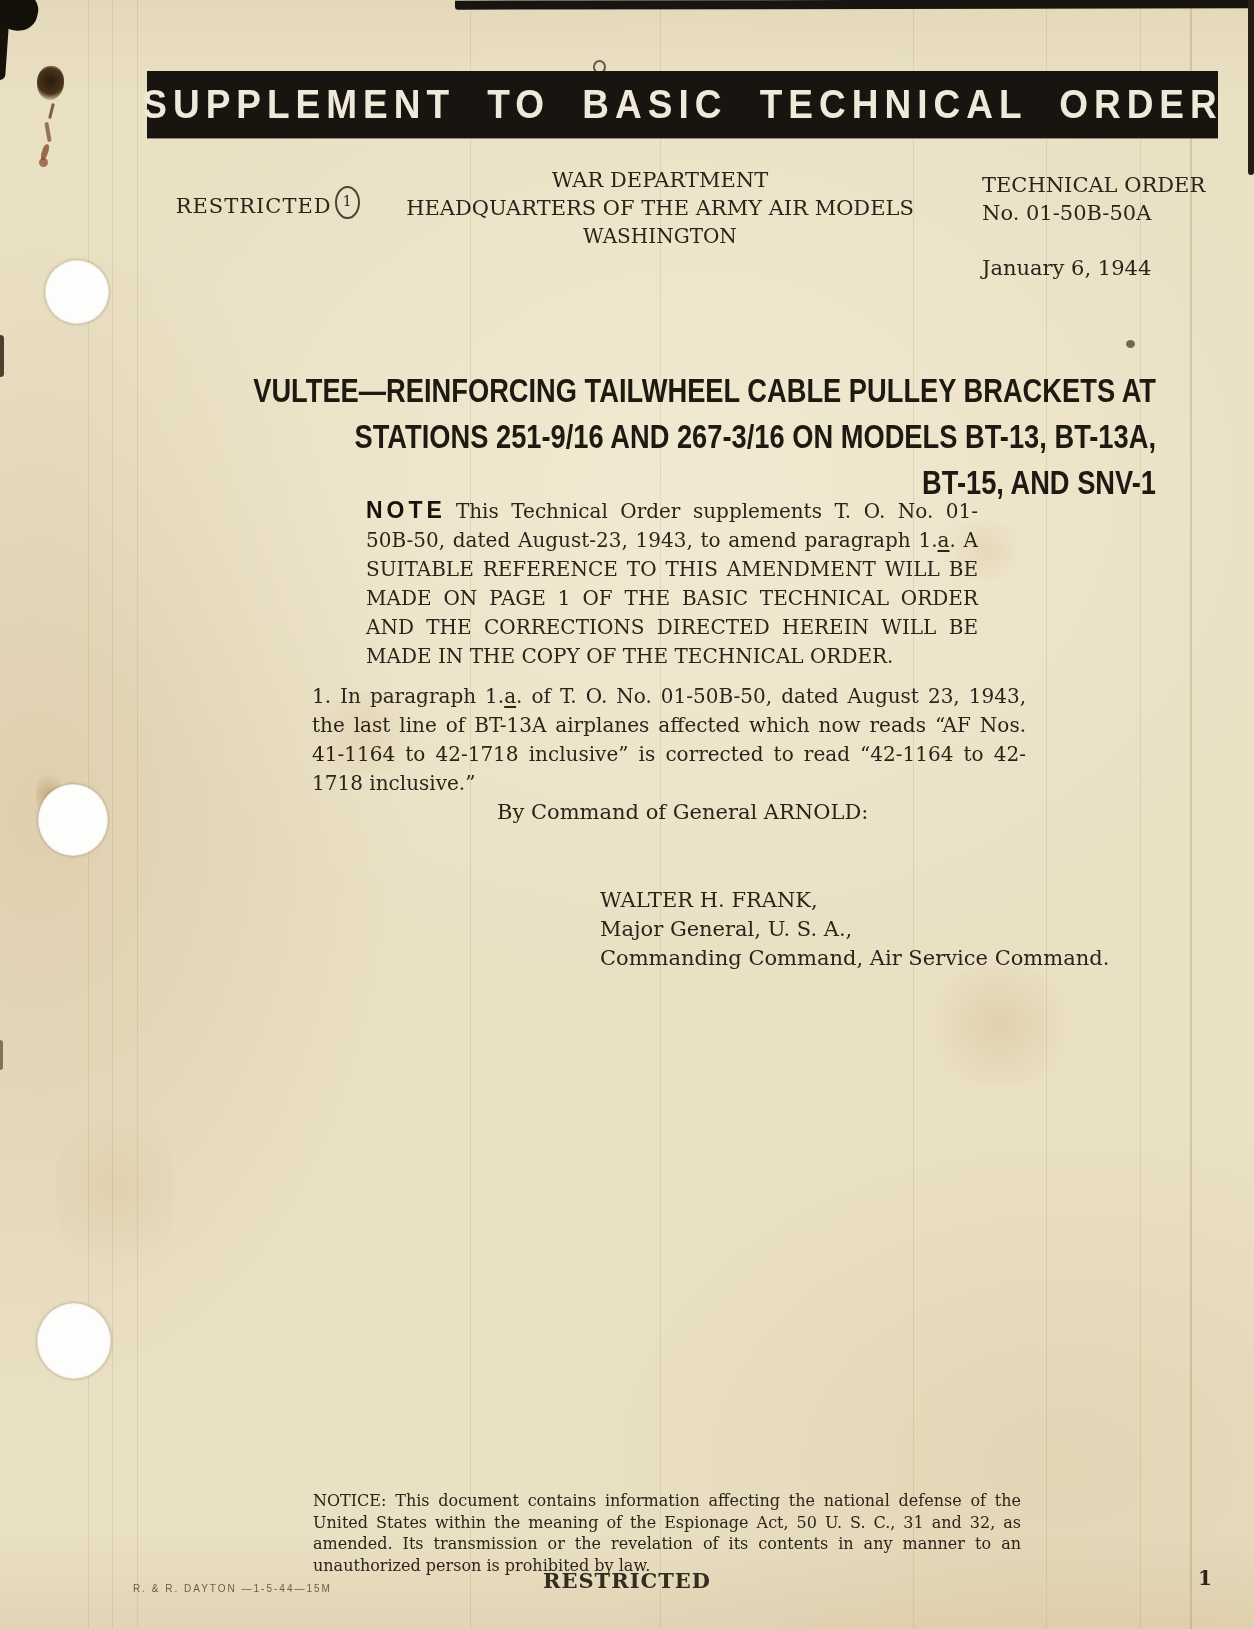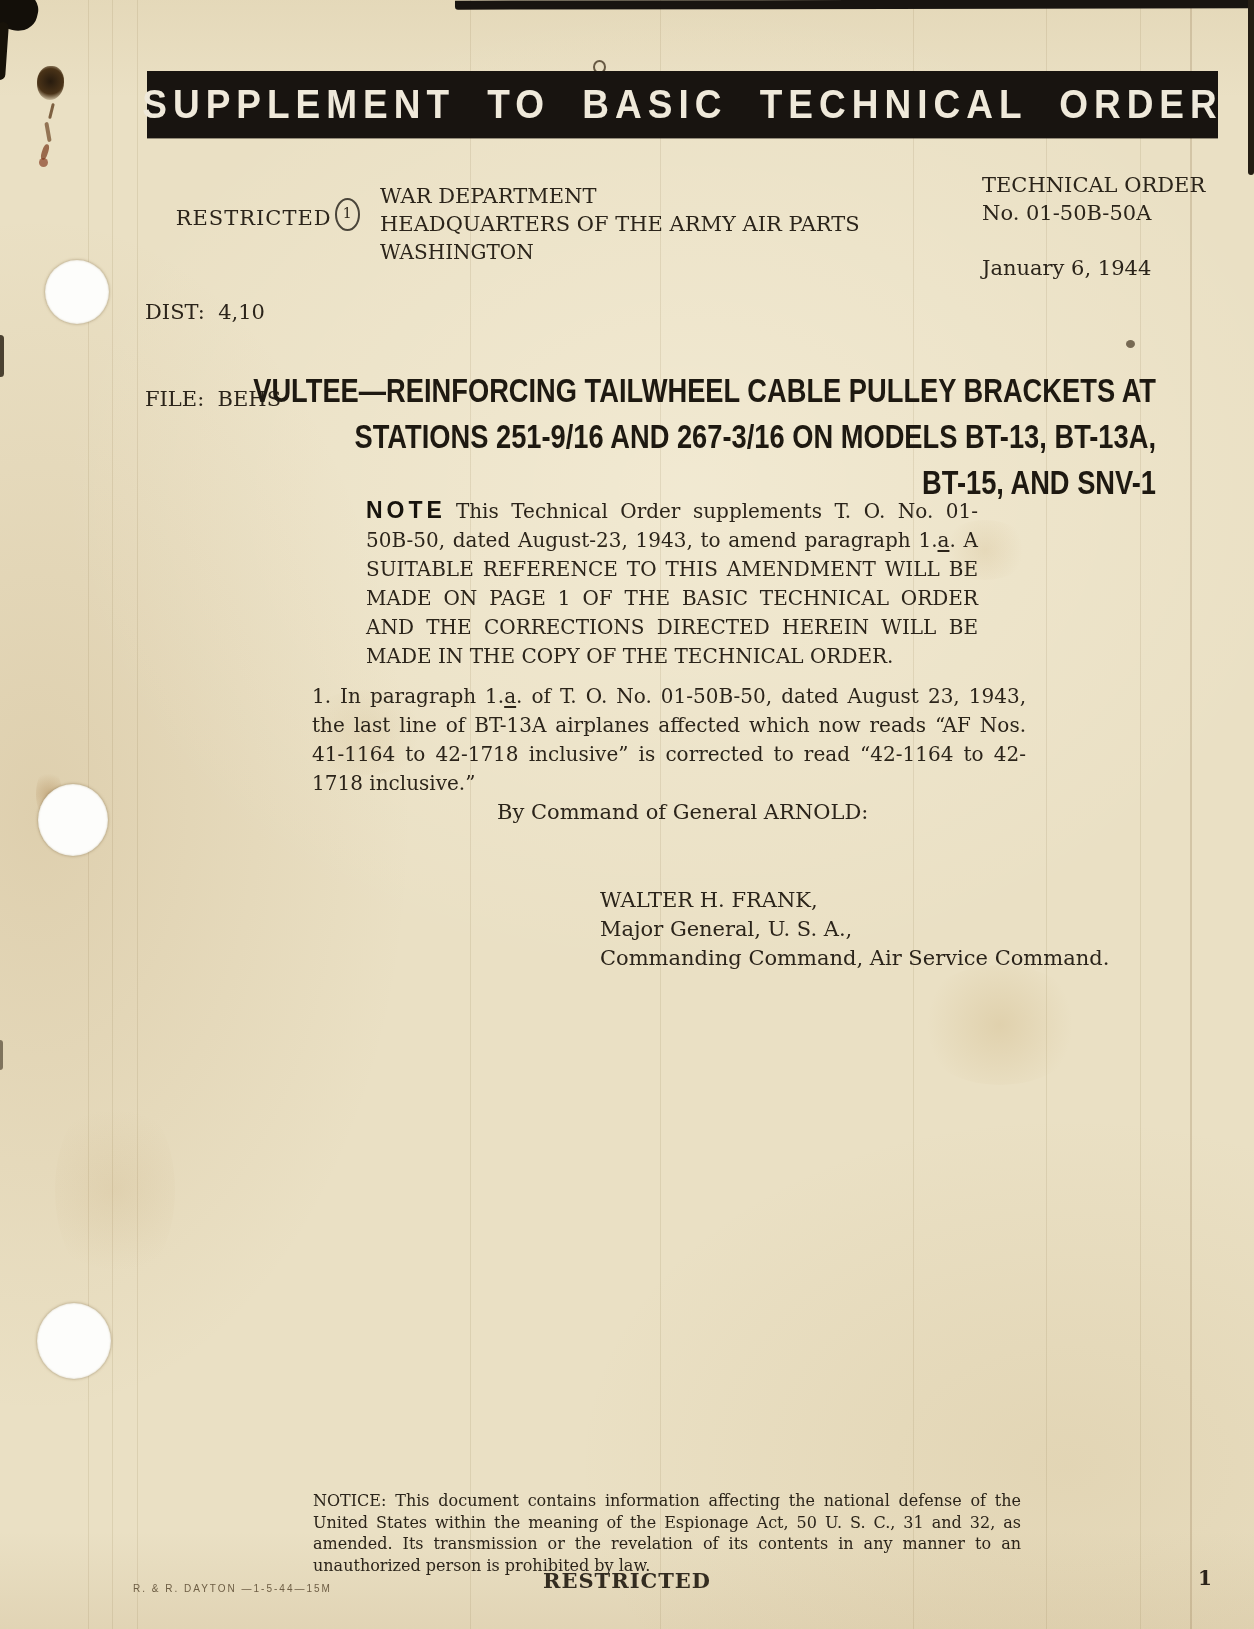--- a/index.html
+++ b/index.html
@@ -47,25 +47,25 @@
   .st5{left:55px; top:1090px; width:120px; height:200px; background:radial-gradient(circle, rgba(165,125,60,0.10), rgba(165,125,60,0) 70%);}
   .ring{border:2px solid rgba(238,232,216,0.9); border-radius:50%; background:transparent;}
   .r1{left:593px; top:60px; width:9px; height:10px; border-color:rgba(70,55,35,0.8);}
   .r2{left:1163px; top:96px; width:10px; height:11px;}
   
   .banner{left:147px; top:71px; width:1071px; height:67px; background:var(--banner-bg);
     display:flex; align-items:center; justify-content:center; box-shadow:0 1px 0 rgba(20,16,10,0.4);}
   .banner-text{font-family:"Liberation Sans", sans-serif; font-weight:bold; font-size:37px; letter-spacing:6px; word-spacing:16px;
     color:var(--banner-text); transform:scaleY(1.12); white-space:nowrap;}
   
-  .h-left{left:145px; top:182px; font-size:21px; letter-spacing:1px; white-space:pre;}
+  .h-left{left:145px; top:170px; font-size:21px; letter-spacing:1px; white-space:pre;}
   .circ-note{display:inline-block; width:21px; height:29px; border:2px solid #4a453a; border-radius:50%;
     font-size:14px; line-height:27px; text-align:center; vertical-align:top; margin-left:3px; transform:translateY(-8px); letter-spacing:0;}
   .h-dist{left:145px; top:240px; font-size:21px; line-height:29px; white-space:pre;}
-  .h-center{left:380px; top:182px; width:560px; text-align:left; font-size:21px; line-height:28px;}
+  .h-center{left:380px; top:166px; width:560px; text-align:center; font-size:21px; line-height:28px;}
   .h-center .l3{font-size:20px;}
   .h-right{left:982px; top:171px; font-size:21px; line-height:28px;}
   .h-date{left:982px; top:256px; font-size:21px;}
   
   .cat-wrap{left:88px; right:0; top:289px; text-align:center;}
   .cat-box{display:inline-block; border:2px solid var(--box-border); box-shadow:-4px 5px 0 -1px var(--box-border);
     padding:5px 16px 6px; background:rgba(255,252,240,0.25);}
   .cat-text{font-family:"Liberation Sans", sans-serif; font-weight:bold; font-size:17px; letter-spacing:3px; word-spacing:8px; color:#221d14;}
   
   .title{left:75px; top:368px; width:1150px; text-align:right; font-family:"Liberation Sans", sans-serif;
@@ -127,28 +127,24 @@
   <div class="abs ring r2"></div>
 
   <div class="abs banner">
     <span class="banner-text">SUPPLEMENT TO BASIC TECHNICAL ORDER</span>
   </div>
 
   <div class="abs h-left">
     <span>RESTRICTED</span><span class="circ-note">1</span>
   </div>
 
-  <div class="abs h-dist">
-    <div>DIST:  4,10</div>
-    <div>FILE:  BEHS</div>
-  </div>
 
   <div class="abs h-center">
     <div class="l1">WAR DEPARTMENT</div>
-    <div class="l2">HEADQUARTERS OF THE ARMY AIR PARTS</div>
+    <div class="l2">HEADQUARTERS OF THE ARMY AIR MODELS</div>
     <div class="l3">WASHINGTON</div>
   </div>
 
   <div class="abs h-right">
     <div>TECHNICAL ORDER</div>
     <div>No. 01-50B-50A</div>
   </div>
   <div class="abs h-date">January 6, 1944</div>
 
 

